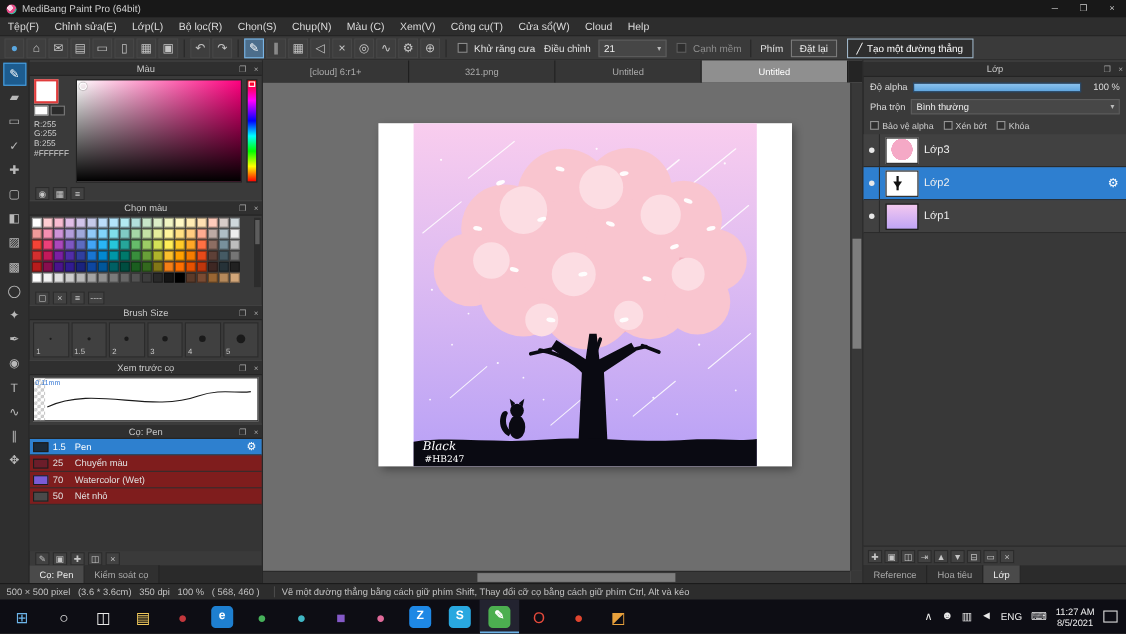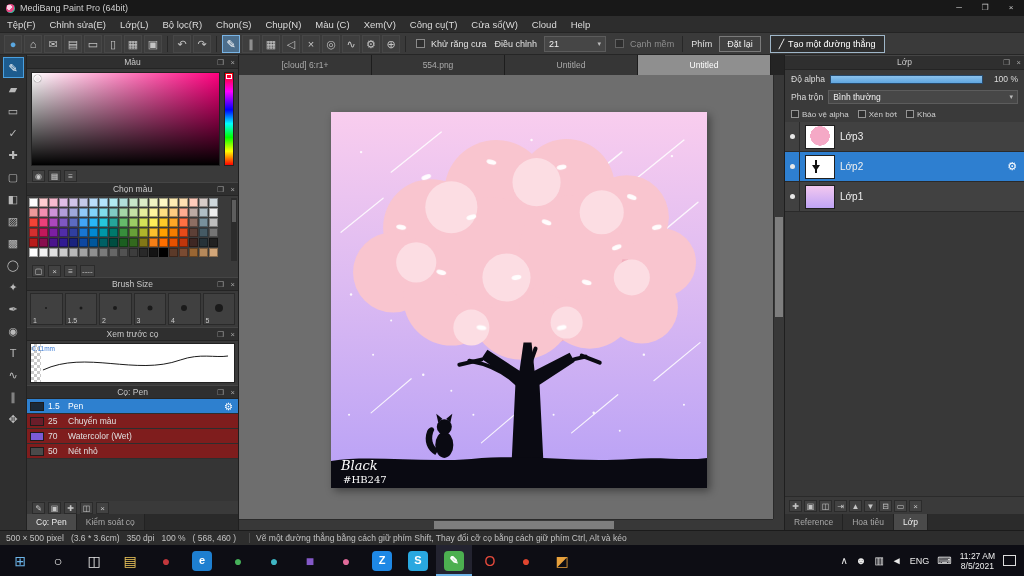--- a/index.html
+++ b/index.html
@@ -85,21 +85,21 @@
   .ltabs{height:16px;display:flex;background:#2a2a2a;flex:0 0 16px}
   .ltab{padding:0 9px;line-height:16px;font-size:8.5px;color:#a8a8a8;background:#303030;border-right:1px solid #222}
   .ltab.active{background:#4a4a4a;color:#efefef}
 
   
   .canvas-area{flex:1;min-width:0;display:flex;flex-direction:column;background:#6e6e6e}
   .doc-tabs{height:20px;background:#242424;display:flex;flex:0 0 20px}
   .dtab{width:133px;line-height:20px;text-align:center;font-size:8.5px;color:#ababab;background:#363636;border-right:1px solid #1d1d1d;overflow:hidden;white-space:nowrap}
   .dtab.active{background:#8f8f8f;color:#fff}
   .viewport{flex:1;position:relative;overflow:hidden}
-  .canvas-wrap{position:absolute;left:92px;top:37px;width:376px;height:376px;background:#fff;box-shadow:3px 3px 8px rgba(0,0,0,.4)}
+  .canvas-wrap{position:absolute;left:105px;top:37px;width:376px;height:312px;background:#fff;box-shadow:3px 3px 8px rgba(0,0,0,.4)}
   .canvas-wrap svg{display:block;width:100%;height:100%}
   .vscroll{position:absolute;top:0;right:0;bottom:11px;width:11px;background:#383838;border-left:1px solid #2a2a2a}
   .vthumb{position:absolute;left:1px;right:1px;top:142px;height:100px;background:#7e7e7e}
   .hscroll{position:absolute;left:0;right:11px;bottom:0;height:11px;background:#383838;border-top:1px solid #2a2a2a}
   .hthumb{position:absolute;top:1px;bottom:1px;left:195px;width:180px;background:#7e7e7e}
   .scorner{position:absolute;right:0;bottom:0;width:11px;height:11px;background:#383838}
 
   
   .layer-panel{width:240px;background:#3a3a3a;border-left:1px solid #1f1f1f;display:flex;flex-direction:column}
   .lp-row{display:flex;align-items:center;padding:0 6px;gap:5px;font-size:8.5px;color:#dcdcdc}
@@ -240,20 +240,33 @@
       </div>
 
     <div class="left-panels">
 
       <div class="phead">
         <span>Màu</span>
         <span class="pico pop">❐</span>
         <span class="pico cls">×</span>
       </div>
       <div class="color-body">
+        <div class="swcol">
+          <div class="fgswatch"></div>
+          <div class="subsw">
+            <i></i>
+            <i class="b2"></i>
+          </div>
+          <div class="rgb">
+            <div>R:255</div>
+            <div>G:255</div>
+            <div>B:255</div>
+            <div>#FFFFFF</div>
+          </div>
+        </div>
         <div class="svbox">
           <div class="svdot"></div>
         </div>
         <div class="huebar">
           <div class="huedot"></div>
         </div>
       </div>
       <div class="mini-row">
           <div class="mini-btn">◉</div>
           <div class="mini-btn">▦</div>
@@ -478,21 +491,21 @@
 
       <div class="ltabs">
           <div class="ltab active">Cọ: Pen</div>
           <div class="ltab">Kiểm soát cọ</div>
         </div>
     </div>
 
     <div class="canvas-area">
       <div class="doc-tabs">
           <div class="dtab">[cloud] 6:r1+</div>
-          <div class="dtab">554.png</div>
+          <div class="dtab">321.png</div>
           <div class="dtab">Untitled</div>
           <div class="dtab active">Untitled</div>
         </div>
       <div class="viewport">
         <div class="canvas-wrap">
           <svg viewBox="0 0 375 375">
             <defs>
               <linearGradient id="sky" x1="0" y1="0" x2="0" y2="1">
                 <stop offset="0%" stop-color="#f9cdee"></stop>
                 <stop offset="45%" stop-color="#ddbbf2"></stop>

